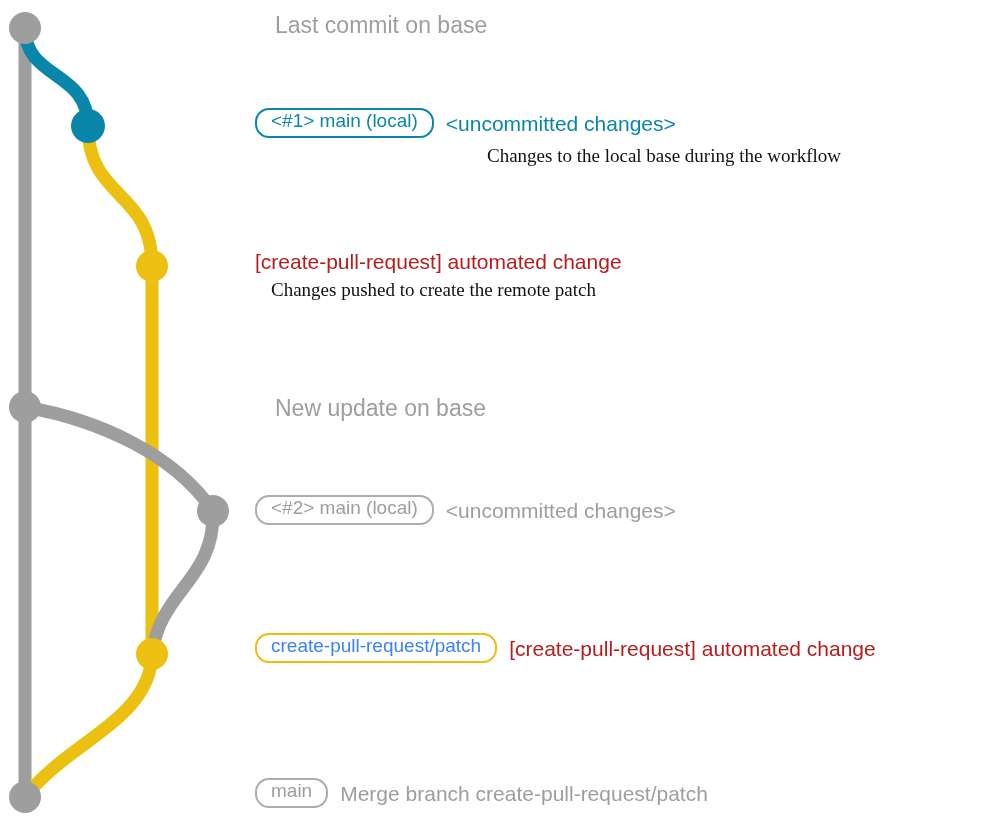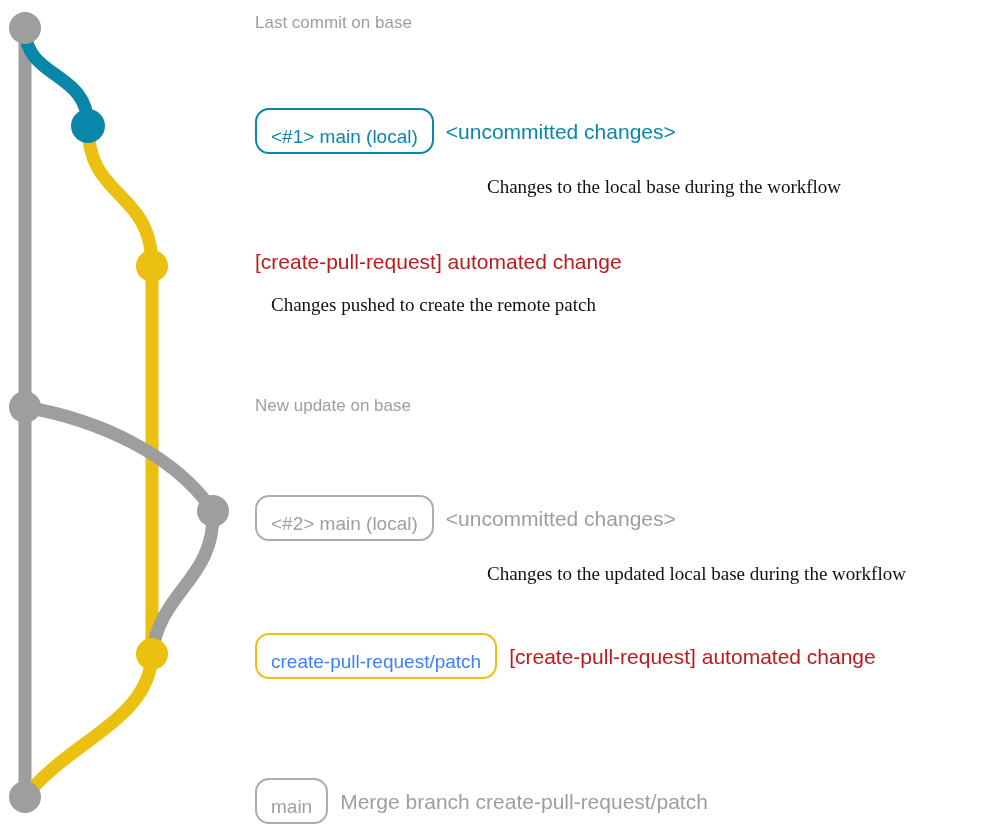--- a/index.html
+++ b/index.html
@@ -37,21 +37,21 @@
     flex-direction: row;
     align-items: center;
     gap: 12px;
     white-space: nowrap;
   }
 
   .badge {
     display: inline-block;
     border: 2px solid #9e9e9e;
     border-radius: 14px;
-    padding: 17px 14px 6px 14px;
+    padding: 1px 14px 6px 14px;
     font-size: 19px;
     line-height: 1;
     color: #9e9e9e;
     background: #ffffff;
     white-space: nowrap;
   }
   .badge.teal  { border-color: #0b86ab; color: #0b86ab; }
   .badge.yellow{ border-color: #ebc010; color: #3b82f6; }
   .badge.gray  { border-color: #adadad; color: #9e9e9e; }
 
@@ -62,28 +62,29 @@
   }
   .subject.teal   { color: #0b86ab; }
   .subject.yellow { color: #b91c1c; }
   .subject.gray   { color: #9e9e9e; }
 
   .note {
     font-family: "Liberation Serif", serif;
     font-size: 19px;
     color: #111111;
     white-space: nowrap;
-    margin-top: 22px;
+    margin-top: 7px;
   }
 
   .plain-label {
-    font-size: 17px;
+    font-size: 23px;
     color: #9e9e9e;
     line-height: 1;
     white-space: nowrap;
+    margin-left: 20px;
   }
 
   
   #row-last-commit        { top: 14px;  }
   #row-commit-1           { top: 108px; }
   #row-commit-2           { top: 251px; }
   #row-new-commit         { top: 397px; }
   #row-commit-3           { top: 495px; }
   #row-commit-4           { top: 633px; }
   #row-merge              { top: 778px; }
@@ -148,21 +149,20 @@
   <div class="row-main">
     <span class="plain-label">New update on base</span>
   </div>
 </div>
 
 <div class="row" id="row-commit-3">
   <div class="row-main">
     <span class="badge gray">&lt;#2&gt; main (local)</span>
     <span class="subject gray">&lt;uncommitted changes&gt;</span>
   </div>
-  <div class="note">Changes to the updated local base during the workflow</div>
 </div>
 
 <div class="row" id="row-commit-4">
   <div class="row-main">
     <span class="badge yellow">create-pull-request/patch</span>
     <span class="subject yellow">[create-pull-request] automated change</span>
   </div>
 </div>
 
 <div class="row" id="row-merge">

